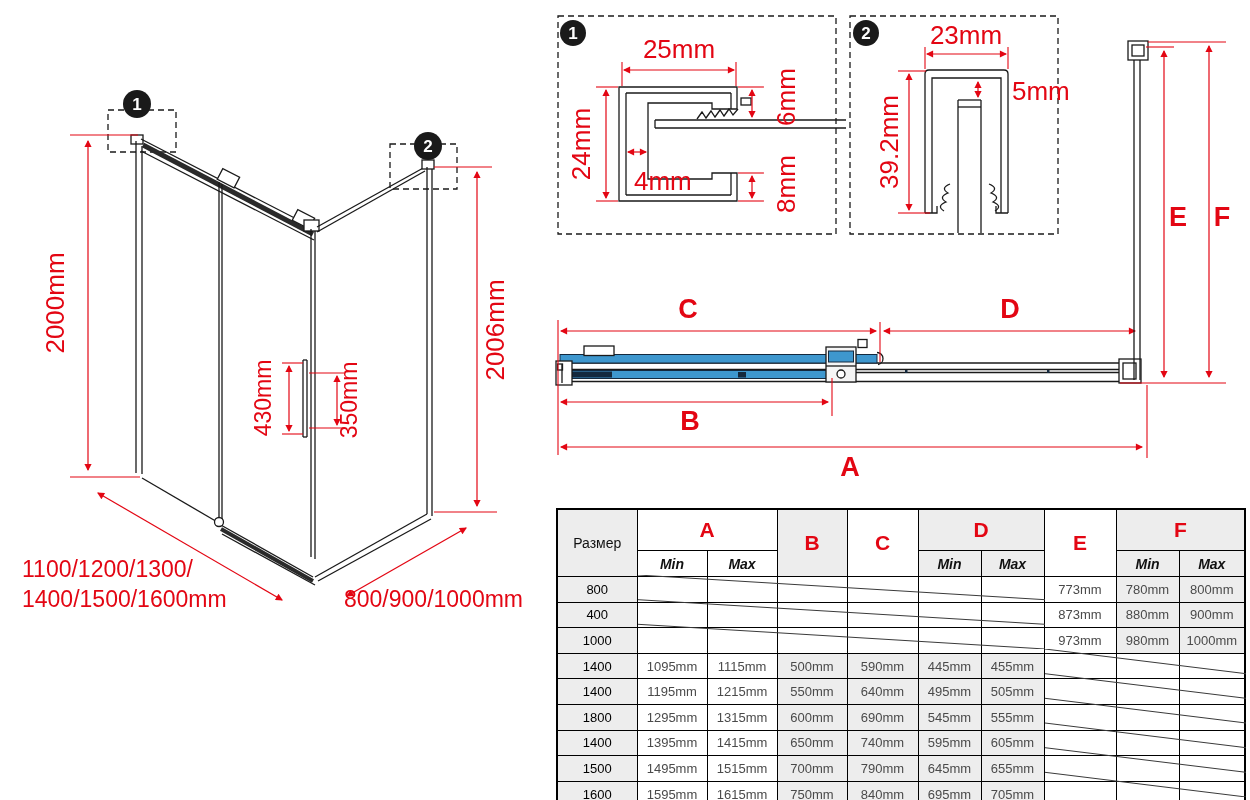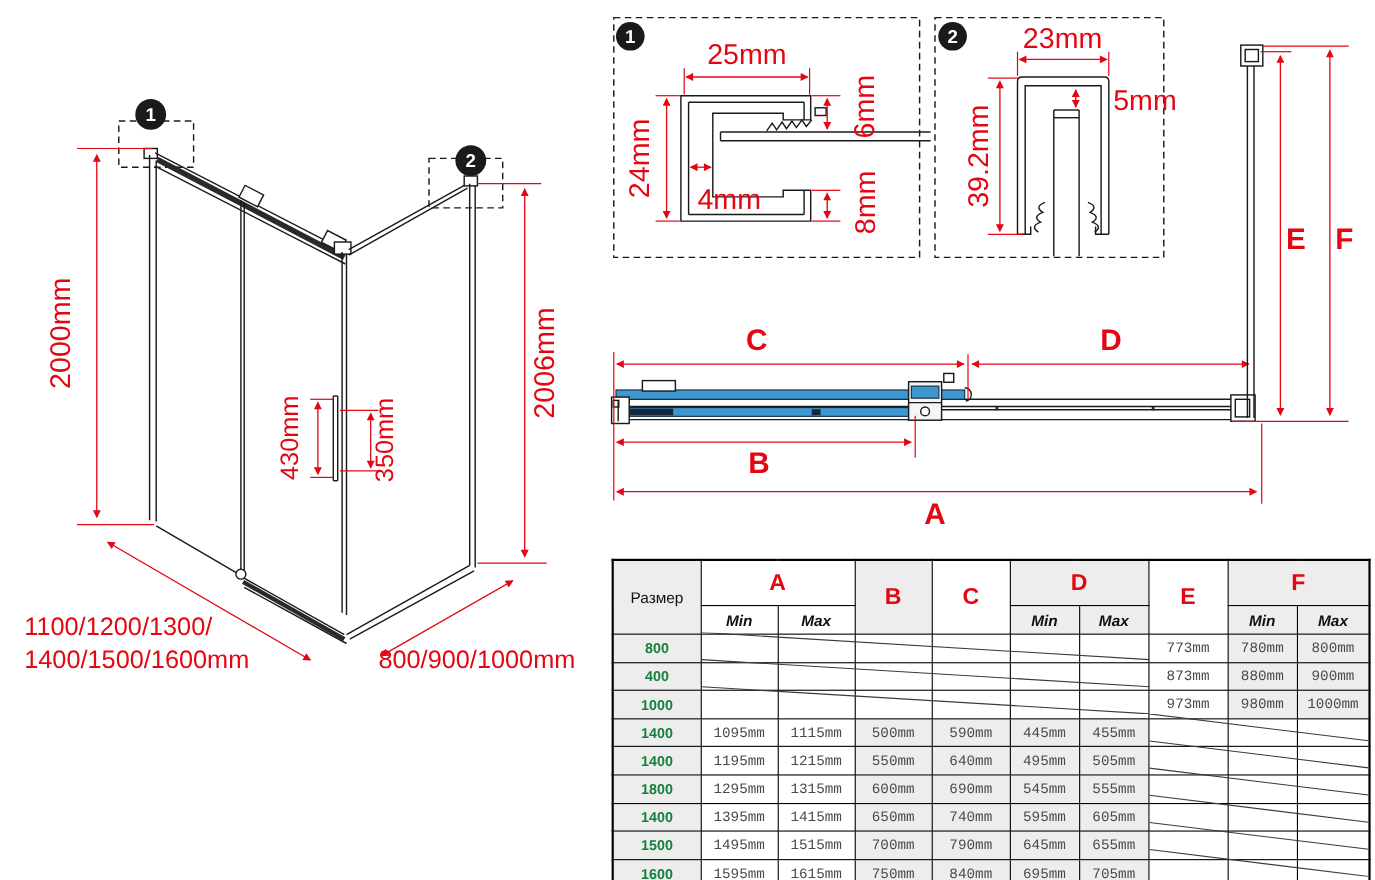--- a/index.html
+++ b/index.html
@@ -31,22 +31,22 @@
   #sizetable th,#sizetable td{border:1px solid #000;padding:0;text-align:center;
                    vertical-align:middle;overflow:hidden;white-space:nowrap;}
   #sizetable thead tr.r1 th{height:40px;}
   #sizetable thead tr.r2 th{height:25px;font-style:italic;}
   #sizetable tbody td{height:24.6px;}
   .g{background:#ededed;}
   .w{background:#fff;}
   .hdr{color:#e30613;font-size:21px;font-weight:bold;}
   .mm{font-size:14px;font-weight:bold;color:#111;}
   .szh{font-size:14px;font-weight:normal;color:#111;}
-  .sz{font-size:13px;font-weight:bold;color:#15803d;}
-  .v{font-size:13px;color:#4a4a4a;font-weight:normal;font-family:Liberation Mono, monospace;}
+  .sz{font-size:13px;font-weight:normal;color:#000000;}
+  .v{font-size:13px;color:#4a4a4a;font-weight:normal;}
   .strike{position:absolute;pointer-events:none;}
   .strike line{stroke:#3a3a3a;stroke-width:1;}
 </style>
 </head>
 <body>
 
 <div id="canvas">
 
 <svg id="drawing" width="1250" height="800" viewBox="0 0 1250 800">
   <defs>

